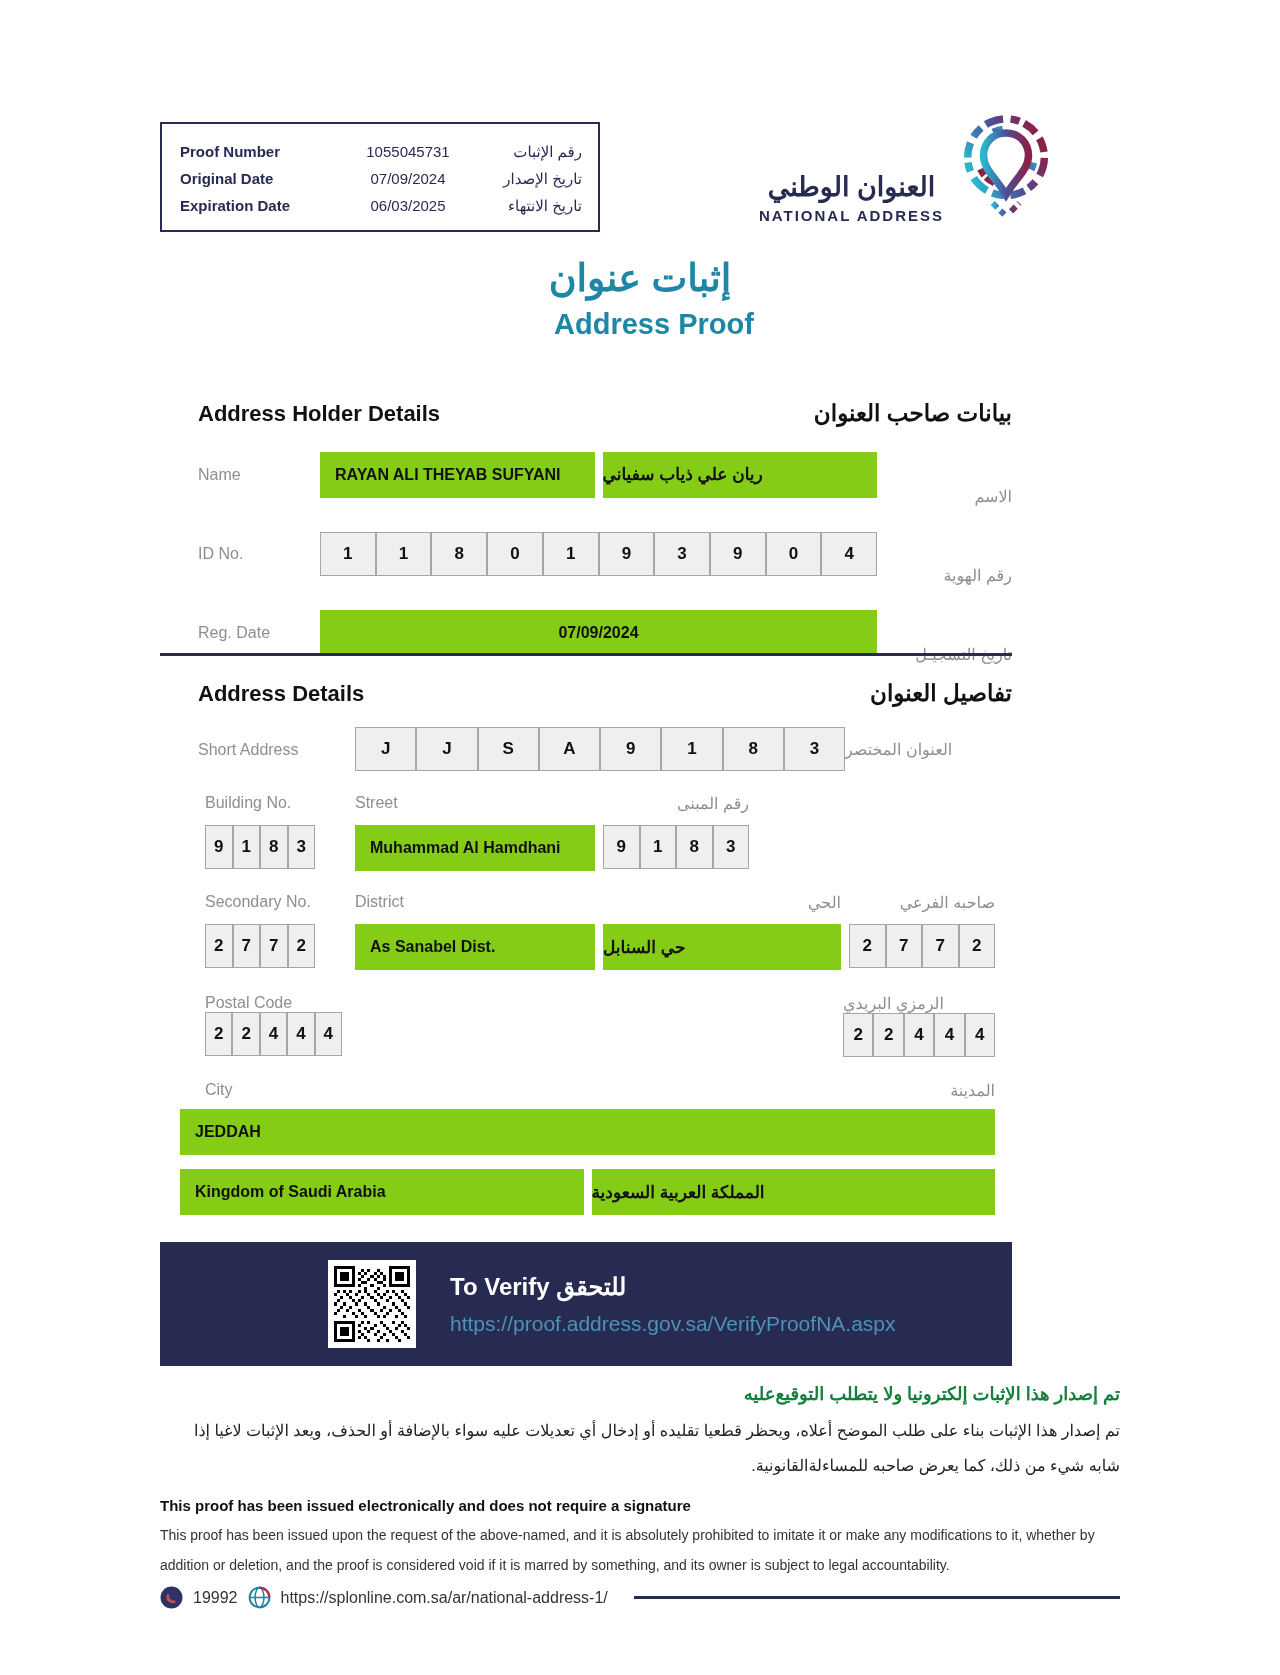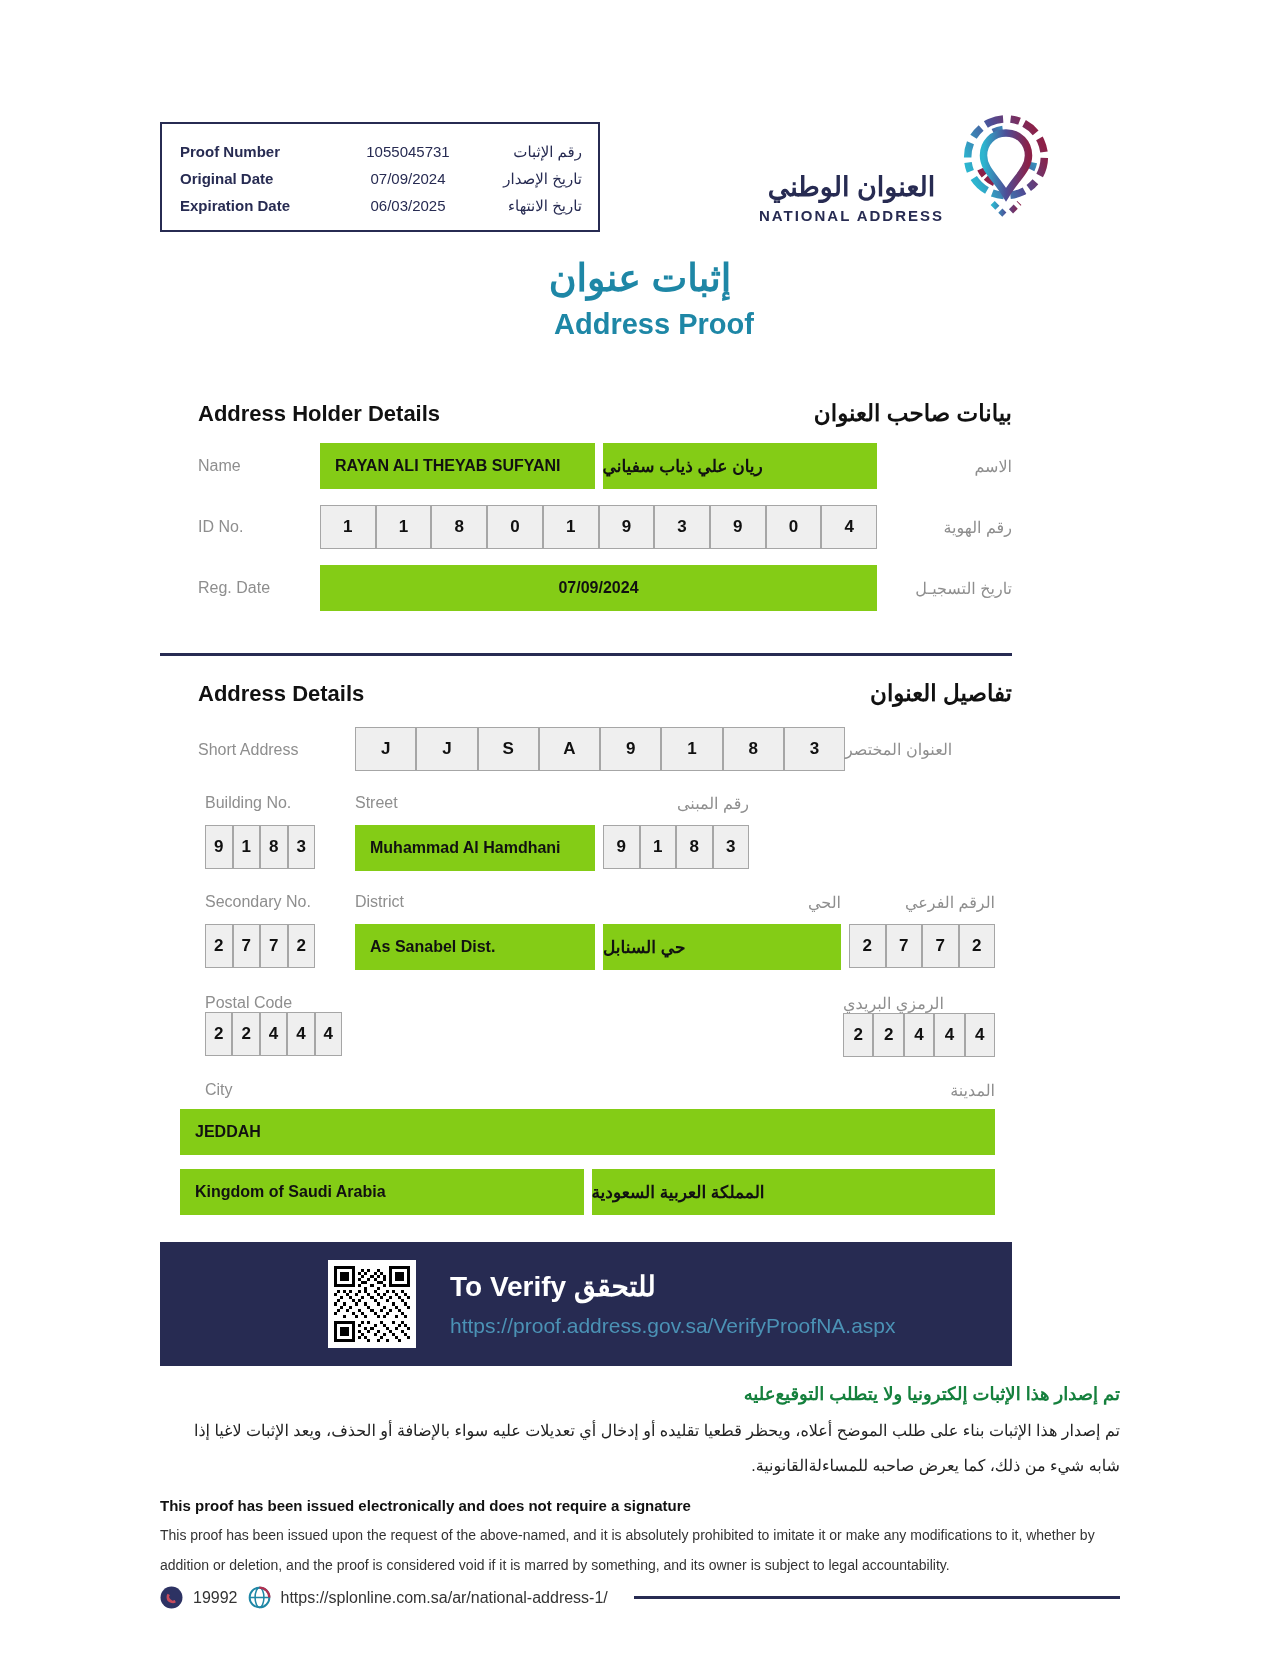--- a/index.html
+++ b/index.html
@@ -30,21 +30,21 @@
   .holder { position:absolute; left:160px; top:400px; width:852px; }
   .details { position:absolute; left:160px; top:680px; width:852px; }
   .sec-head { display:flex; justify-content:space-between; align-items:baseline; }
   .sec-head-en { font-size:22px; font-weight:bold; padding-left:38px; }
   .sec-head-ar { font-size:23px; font-weight:bold; direction:rtl; }
   .lab { color:#8e8e8e; font-size:16px; }
   
   .h-row { display:flex; align-items:center; margin-top:16px; }
   .col-lab-en { flex:0 0 160px; padding-left:38px; }
   .col-field { flex:0 0 557px; }
-  .col-lab-ar { flex:1; text-align:right; direction:rtl; }
+  .col-lab-ar { flex:1; text-align:right; direction:rtl;margin-top:44px; }
   .pairbox { display:flex; gap:8px; }
   .fieldbox { background:#84cc16; height:46px; display:flex; align-items:center; font-weight:bold; font-size:16px; }
   .fieldbox.en { flex:1; padding-left:15px; }
   .fieldbox.ar { flex:1; justify-content:flex-end; padding-right:15px; direction:rtl; font-size:17px; }
   .fieldbox.wide { width:100%; justify-content:center; }
   
   .cells { display:flex; }
   .cell {
     background:#efefef; border:1px solid #a6a6a6; height:44px;
     display:flex; align-items:center; justify-content:center;
@@ -76,21 +76,21 @@
   .city-label-row { display:flex; justify-content:space-between; margin-top:24px; margin-left:45px; margin-right:17px; }
   .value-row { display:flex; gap:8px; margin-top:9px; margin-left:20px; margin-right:17px;border-radius:21px; }
   .value-row.country { margin-top:14px; }
   
   .banner {
     position:absolute; left:160px; top:1242px; width:852px; height:124px;
     background:#272b52; display:flex; align-items:center;
   }
   .qr { width:88px; height:88px; margin-left:168px; flex:0 0 88px; }
   .banner-text { margin-left:34px; }
-  .banner-head { font-size:28px; font-weight:bold; color:#ffffff; }
+  .banner-head { font-size:24px; font-weight:bold; color:#ffffff; }
   .banner-url { font-size:21px; color:#4b92b5; margin-top:11px; }
   
   .disclaimer { position:absolute; left:160px; top:1383px; width:960px; }
   .d-ar-title { direction:rtl; text-align:right; font-weight:bold; font-size:18px; color:#15803d; }
   .d-ar-body { direction:rtl; text-align:right; font-size:16px; color:#222; line-height:2.2; margin-top:8px; }
   .d-en-title { font-weight:bold; font-size:15px; color:#111; margin-top:14px; }
   .d-en-body { font-size:14px; color:#333; line-height:2.15; margin-top:6px; }
   
   .pfooter { position:absolute; left:160px; top:1586px; width:960px; display:flex; align-items:center; gap:10px; font-size:16px; color:#333; }
   .f-line { flex:1; height:3px; background:#272b52; margin-left:16px; }
@@ -247,21 +247,21 @@
     </div>
     <div class="g-col g-b">
       <span class="g-label lab">District</span>
       <div class="fieldbox en">As Sanabel Dist.</div>
     </div>
     <div class="g-col g-c">
       <span class="g-label lab">الحي</span>
       <div class="fieldbox ar">حي السنابل</div>
     </div>
     <div class="g-col g-d">
-      <span class="g-label lab">الرقم الفرعي</span>
+      <span class="g-label lab">صاحبه الفرعي</span>
       <div class="cells cells4-r">
         <div class="cell">2</div>
         <div class="cell">7</div>
         <div class="cell">7</div>
         <div class="cell">2</div>
       </div>
     </div>
   </div>
 
   <div class="postal-row">

